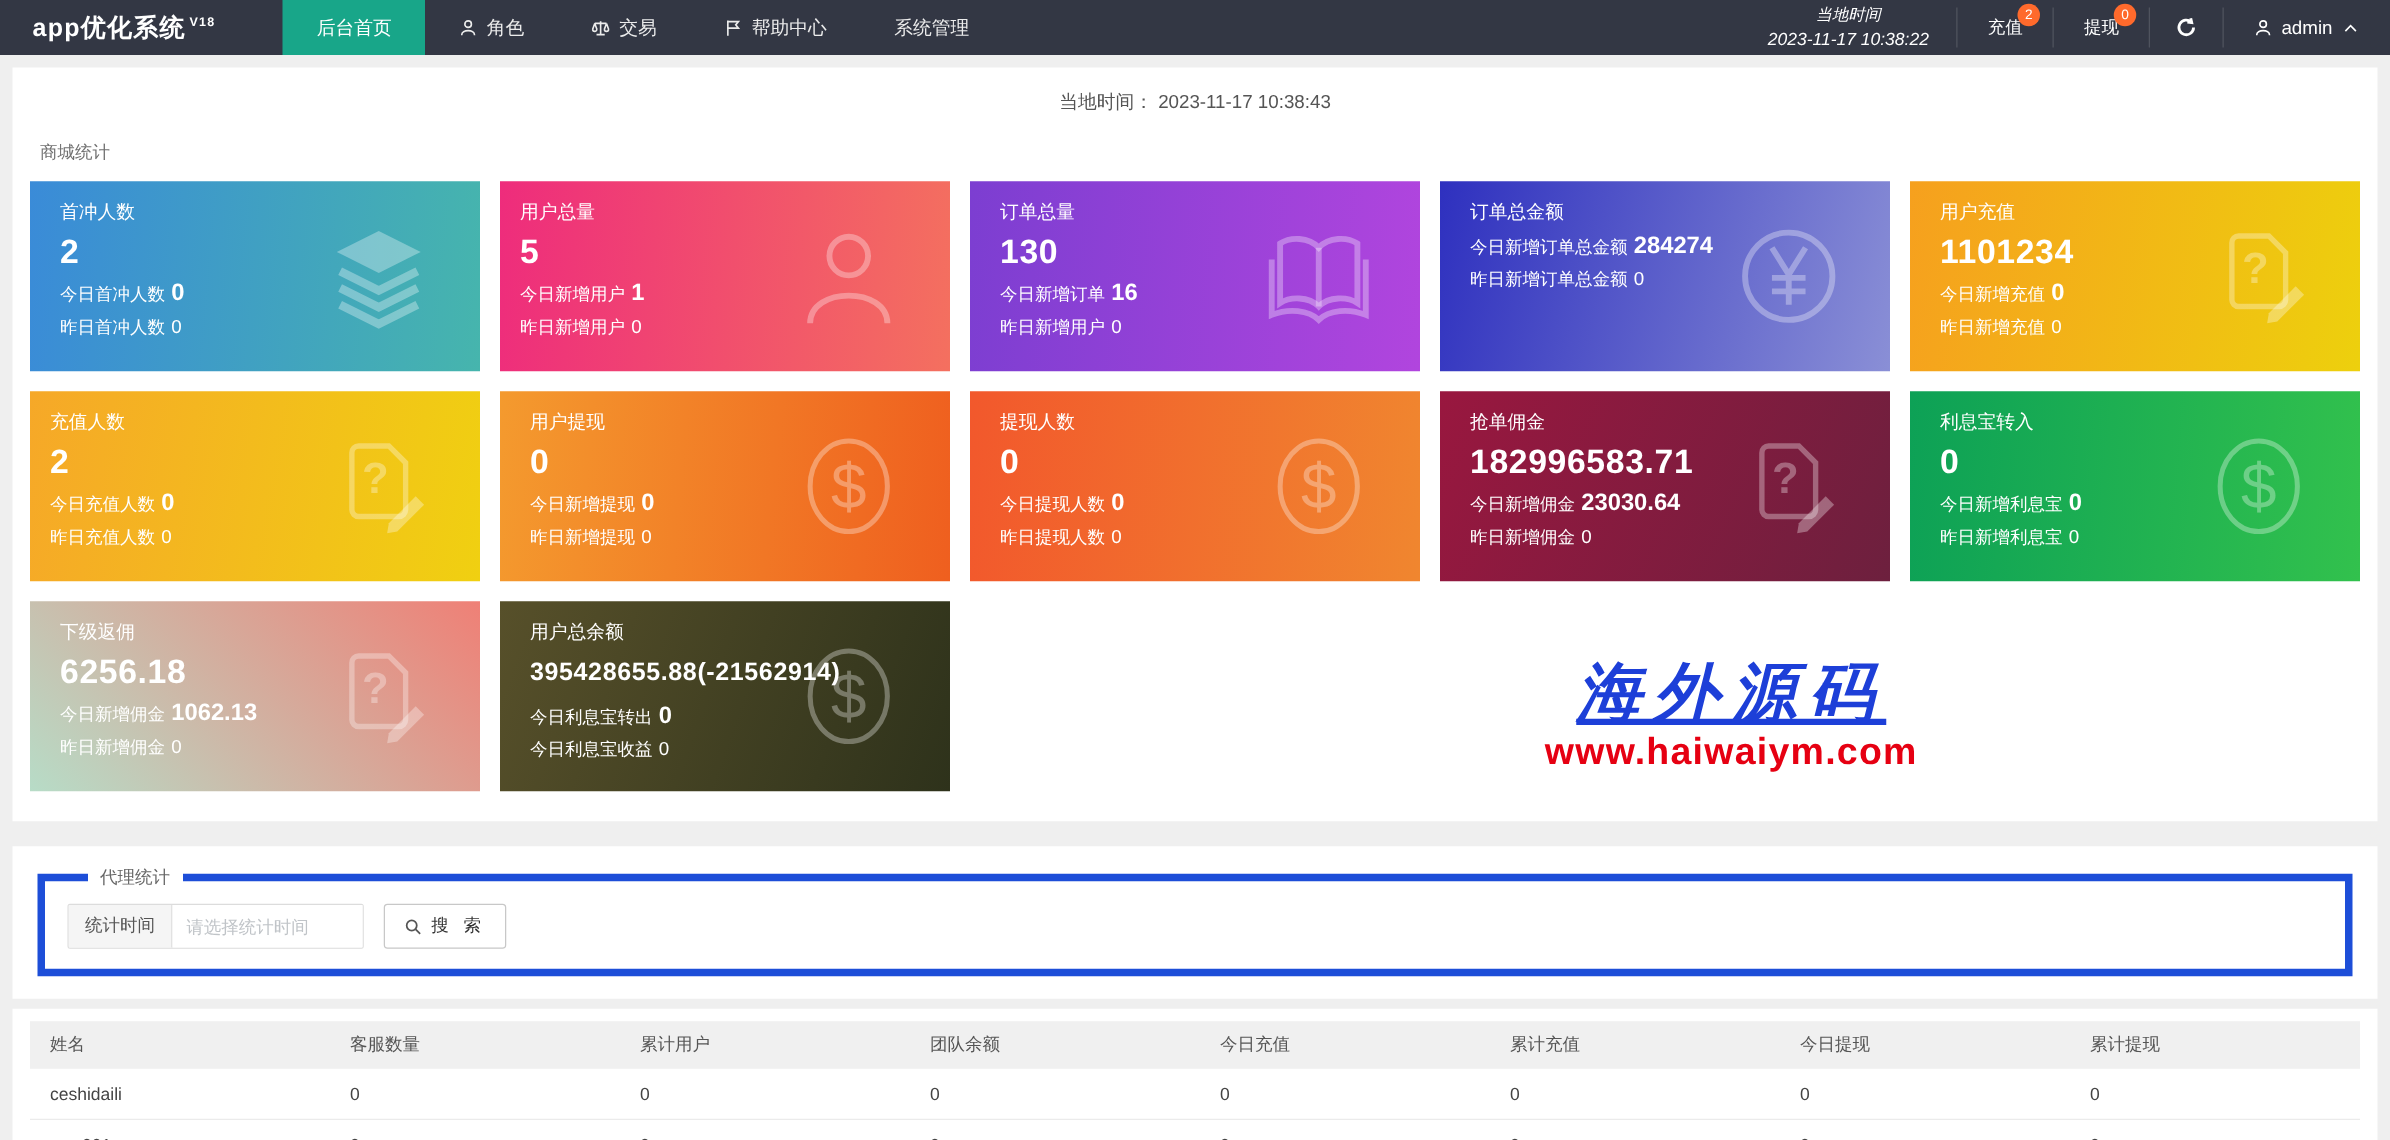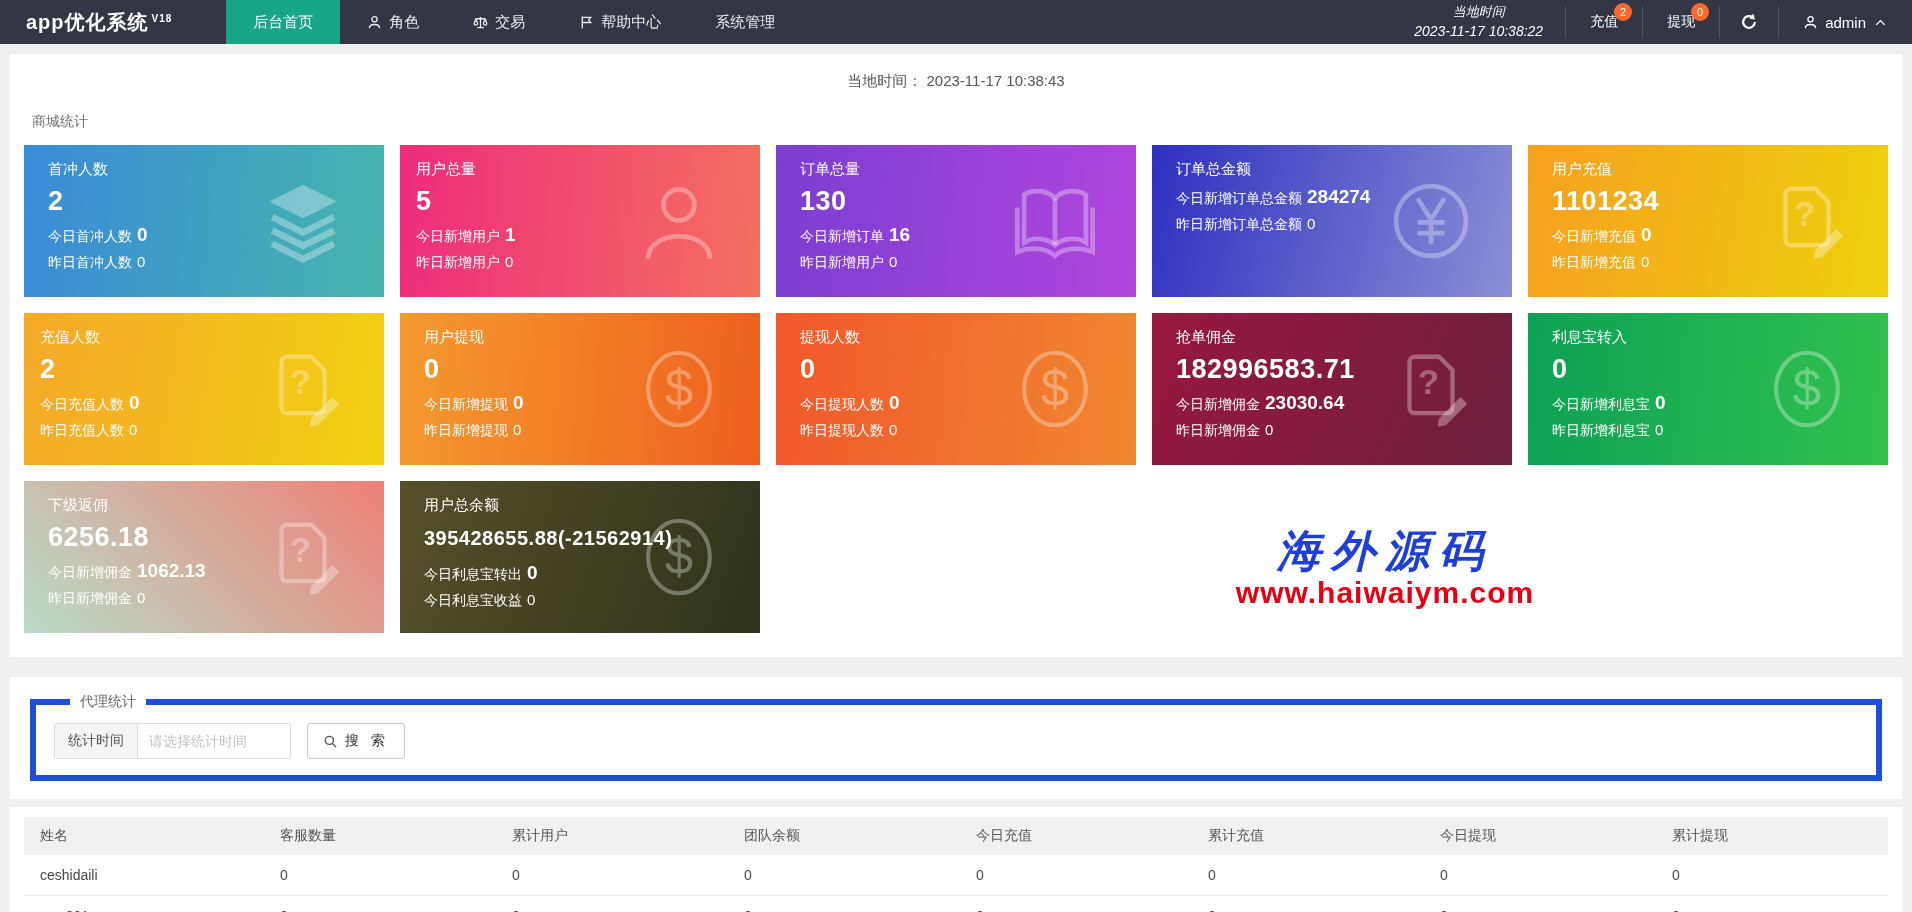--- a/index.html
+++ b/index.html
@@ -50,21 +50,21 @@
   .cards .card:nth-child(12) .v { font-size:20px; padding-top:5px; margin-bottom:12px; }
   .card .l { font-size:14px; margin-bottom:7px; }
   .card .l .big { font-size:19px; font-weight:bold; margin-left:5px; }
   .card .l .sm  { font-size:15px; margin-left:5px; }
   .card .cicon { position:absolute; right:38px; top:50%; transform:translateY(-50%);
                  width:86px; height:86px; color:rgba(255,255,255,0.32); }
   .card .cicon * { stroke:currentColor; }
   
   .watermark { position:absolute; left:1075px; top:528px; width:620px; text-align:center; z-index:6; pointer-events:none; }
   .wm-text { font-family:"DejaVu Serif","Liberation Serif",serif; font-style:italic; font-weight:bold;
-             font-size:44px; line-height:1.05; color:var(--wm-blue,#1d3fd8); letter-spacing:10px; }
+             font-size:52px; line-height:1.05; color:var(--wm-blue,#1d3fd8); letter-spacing:10px;text-decoration:underline; }
   .wm-url  { font-size:30px; font-weight:bold; color:var(--wm-red,#e60012); margin-top:2px; letter-spacing:1px; }
   
   .panel2 { margin:20px 10px 0; padding:16px 20px 18px; }
   fieldset { border:6px solid #1d4ed8; padding:12px 18px 16px; margin:0; }
   legend { font-size:14px; color:#666; padding:0 10px; margin-left:16px; }
   .filter-row { display:flex; align-items:center; }
   .input-group { display:flex; align-items:stretch; border:1px solid #dcdcdc; border-radius:2px; }
   .ig-label { background:#f5f5f5; border-right:1px solid #dcdcdc; padding:8px 13px; font-size:14px; color:#555; white-space:nowrap; }
   .ig-input { border:none; outline:none; padding:8px 11px; width:152px; font-size:14px; color:#333; }
   .ig-input::placeholder { color:#c0c4c8; }

